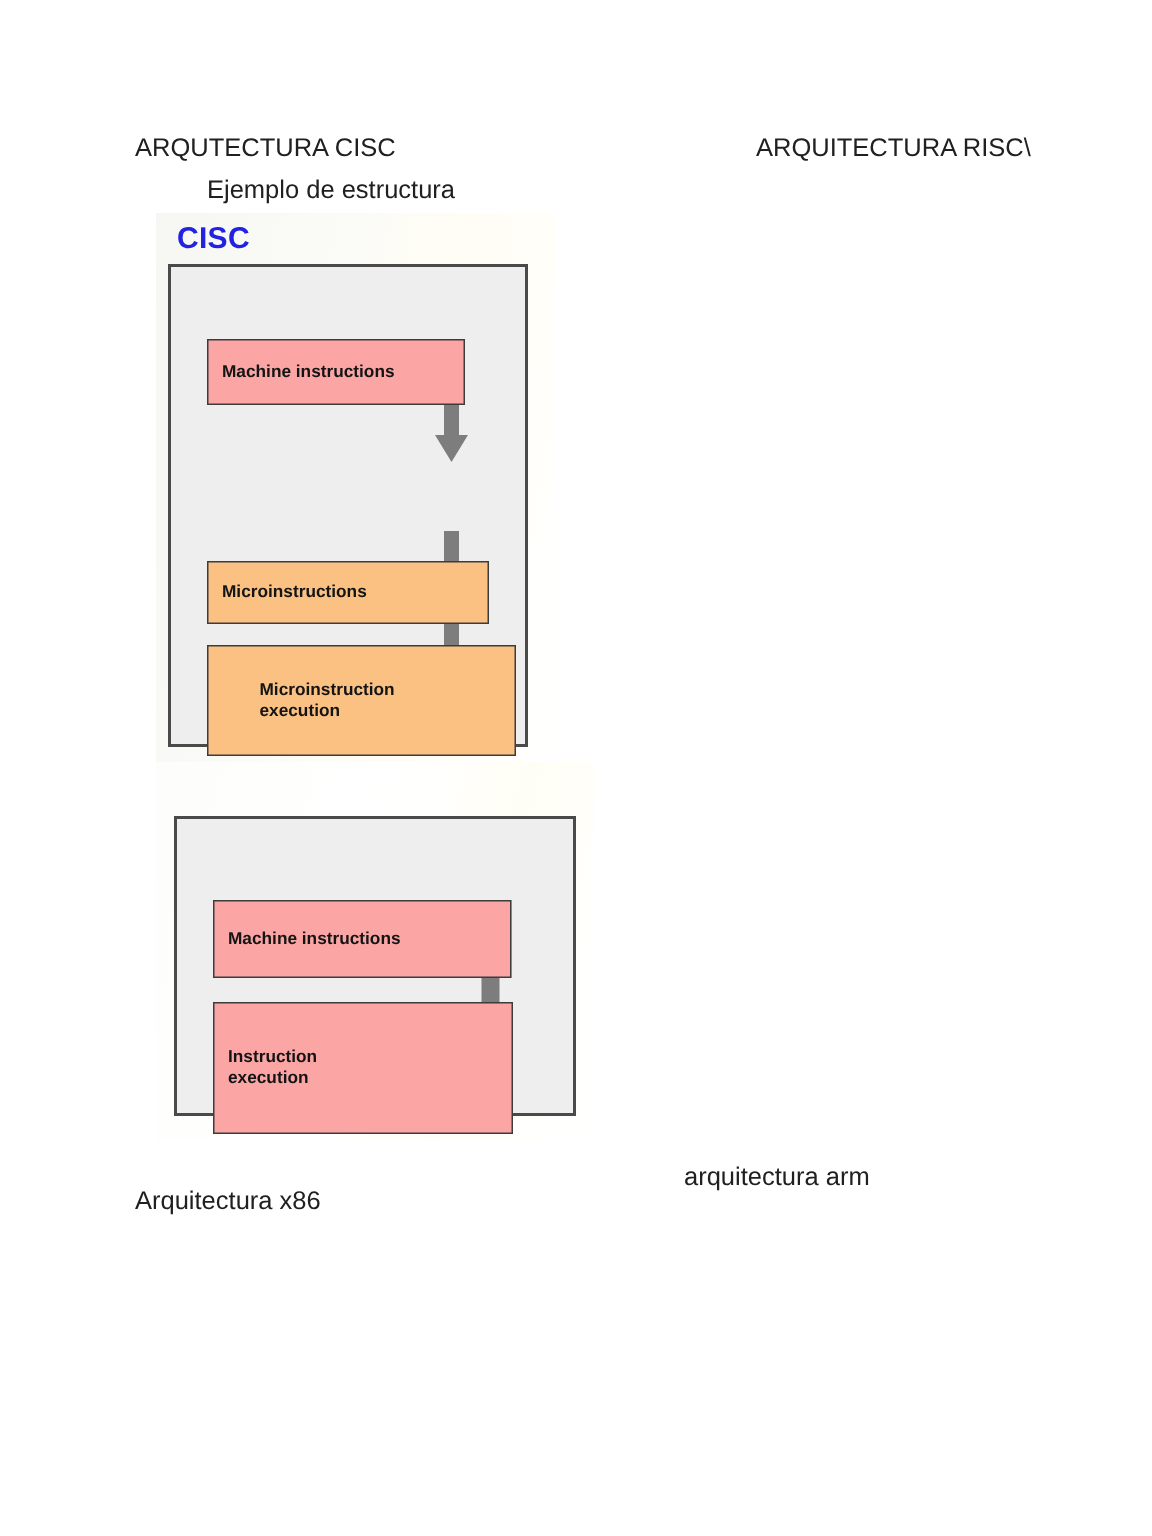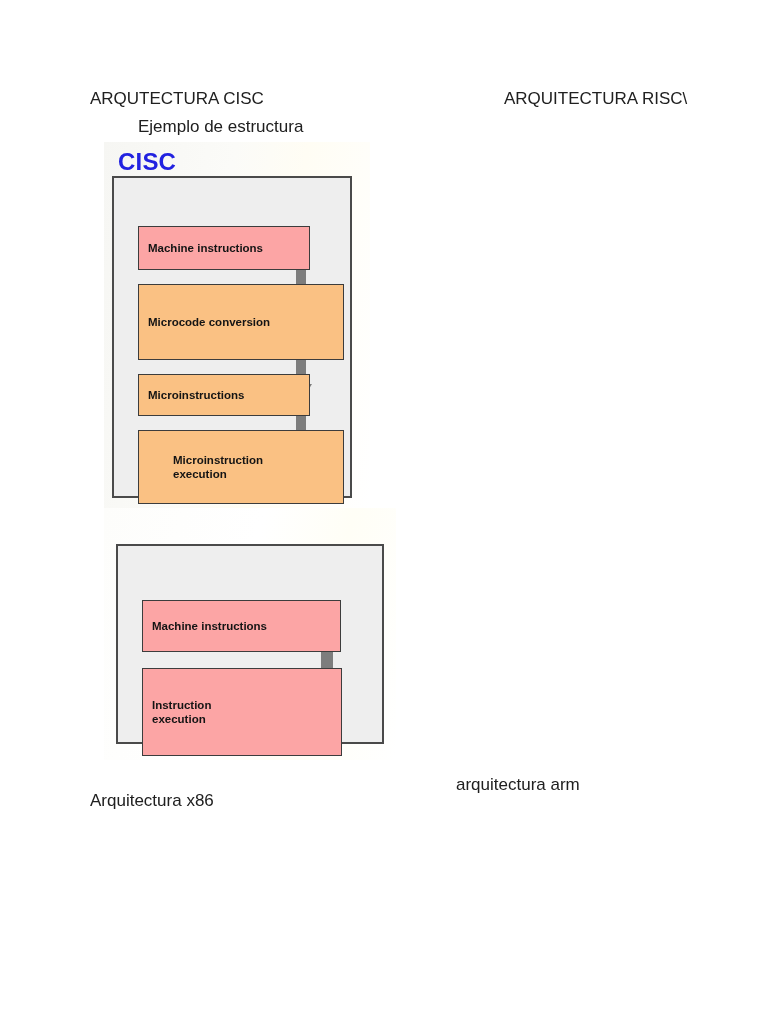--- a/index.html
+++ b/index.html
@@ -46,21 +46,21 @@
     top: 508px;
     width: 292px;
     height: 252px;
     background: linear-gradient(105deg,#fdfdfb 0%, #ffffff 45%, #fffef6 70%, #ffffff 100%);
   }
 
   .fig-title {
     position: absolute;
     font-family: "Liberation Sans", sans-serif;
     font-weight: bold;
-    font-size: 24px;
+    font-size: 20px;
     color: #2222e0;
     letter-spacing: .2px;
     text-align: center;
   }
   #fig-cisc .fig-title { left: 14px; top: 6px; }
   #fig-risc .fig-title { left: 14px; top: 6px; margin-top: 36px; }
 
   
   .frame {
     position: absolute;
@@ -94,21 +94,21 @@
     line-height: 1.25;
     padding-left: 9px;
     white-space: pre-line;
   }
   .green  { background: #fca5a5; }
   .orange { background: #fac183; }
 
   
   #c-b1 { left: 24px;  top: 48px;  width: 172px; height: 44px; }
   #c-b2 { left: 24px;  top: 106px; width: 206px; height: 76px; }
-  #c-b3 { left: 24px;  top: 196px; width: 172px; height: 42px; align-items: center; }
+  #c-b3 { left: 24px;  top: 196px; width: 188px; height: 42px; align-items: center; }
   #c-b4 { left: 24px;  top: 252px; width: 206px; height: 74px; padding-left: 25px; }
 
   
   #r-b1 { left: 24px;  top: 54px;  width: 199px; height: 52px; }
   #r-b2 { left: 24px;  top: 122px; width: 200px; height: 88px; }
 
   
   .arrow {
     position: absolute;
     z-index: 2;
@@ -173,23 +173,20 @@
       <div class="head"></div>
     </div>
     <div class="arrow" id="c-a3">
       <div class="shaft"></div>
       <div class="head"></div>
     </div>
 
     <div class="block green" id="c-b1">
       <span>Machine instructions</span>
     </div>
-    <div class="block orange" id="c-b2">
-      <span>Microcode conversion</span>
-    </div>
     <div class="block orange" id="c-b3">
       <span>Microinstructions</span>
     </div>
     <div class="block orange" id="c-b4">
       <span>Microinstruction
 execution</span>
     </div>
 
   </div>
 </div>

